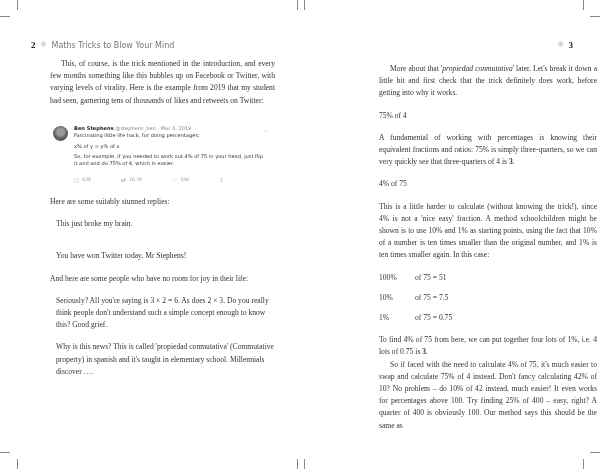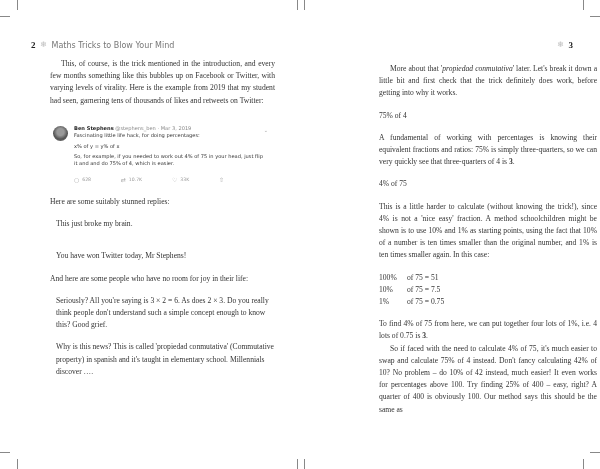--- a/index.html
+++ b/index.html
@@ -43,21 +43,21 @@
   .tweet .meta { color: #888; }
   .tweet .name { font-weight: bold; color: #222; }
   .tweet .line { margin-bottom: 4px; line-height: 6.4px; }
   .tweet .line.tight { margin-bottom: 1px; }
   .tweet .chev { position: absolute; right: 4px; top: 3px; color: #999; font-size: 5px; }
   .tweet .actions { position: absolute; left: 24px; top: 52px; width: 150px; display: flex; justify-content: space-between; color: #999; font-size: 4.6px; }
   .tweet .act { display: flex; align-items: center; gap: 3px; }
   .tweet .ico { font-size: 6px; color: #aaa; }
 
   
-  .ptable { display: grid; grid-template-columns: 28px auto; row-gap: 0; }
+  .ptable { display: grid; grid-template-columns: 28px auto; row-gap: 0; gap: 8px; }
 </style>
 </head>
 <body>
 
 <div class="spread">
 
   <div class="page left">
     <div class="mark v" style="left:17px; top:0;"></div>
     <div class="mark h" style="left:0; top:16px;"></div>
     <div class="mark v" style="left:17px; top:459px;"></div>

